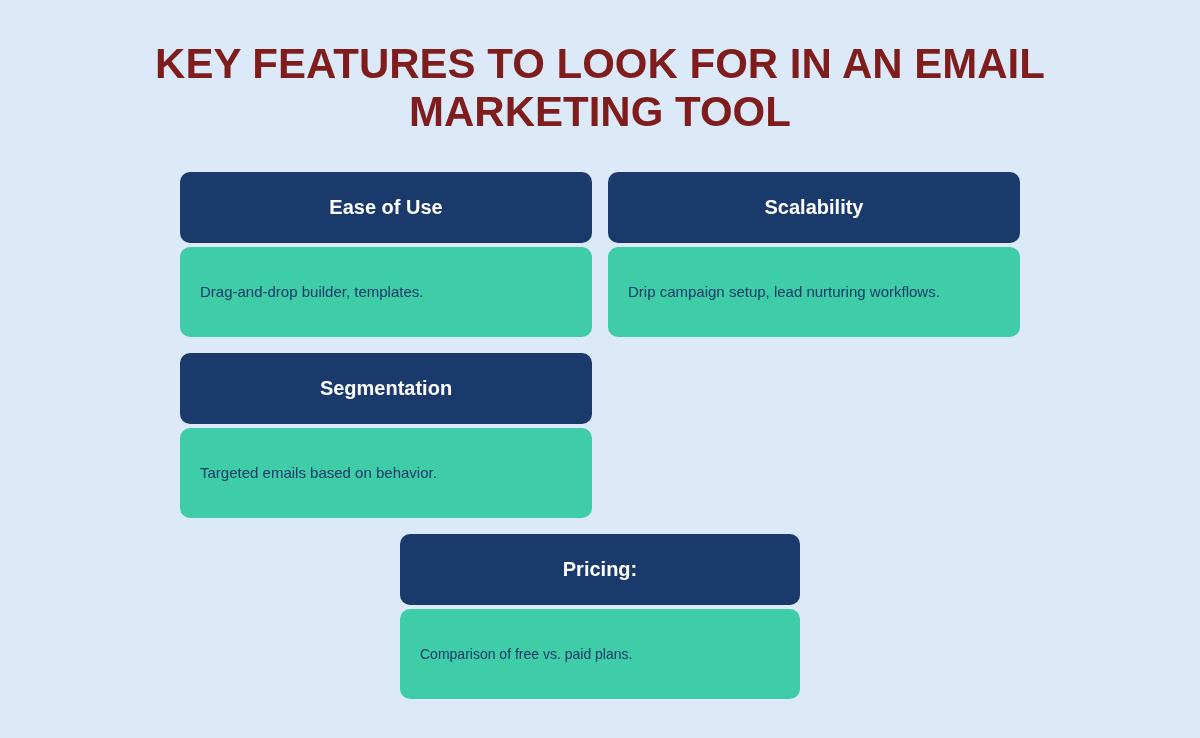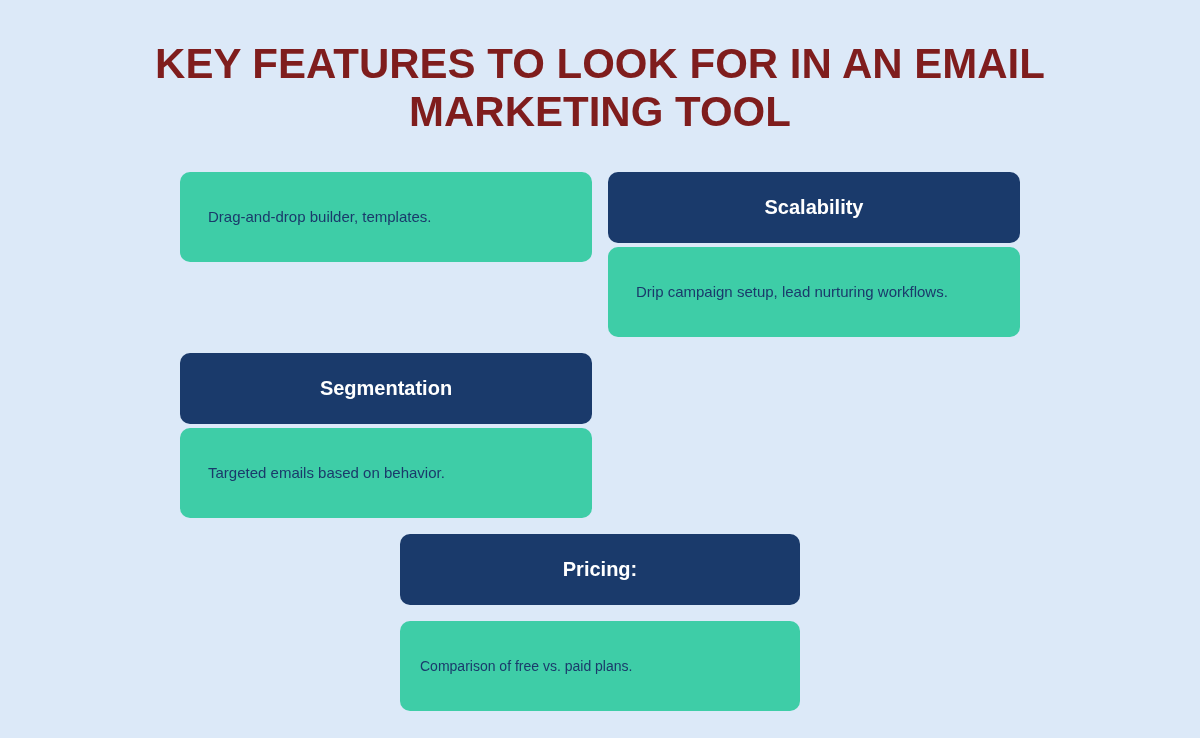--- a/index.html
+++ b/index.html
@@ -47,21 +47,21 @@
       text-align: center;
       padding: 24px 20px;
       border-radius: 10px;
     }
 
     .feature-body {
       background-color: #3ecda7;
       color: #1a3a6b;
       font-size: 15px;
       font-weight: 400;
-      padding: 30px 28px;
+      padding: 30px 20px;
       border-radius: 10px;
       min-height: 90px;
       display: flex;
       align-items: center;
     }
 
     .bottom-section {
       display: flex;
       flex-direction: column;
       width: 400px;
@@ -69,21 +69,21 @@
     }
 
     .pricing-header {
       background-color: #1a3a6b;
       color: #ffffff;
       font-size: 20px;
       font-weight: 700;
       text-align: center;
       padding: 24px 20px;
       border-radius: 10px;
-      margin-bottom: 12px;
+      margin-bottom: 0;
     }
 
     .pricing-body {
       background-color: #3ecda7;
       color: #1a3a6b;
       font-size: 14px;
       font-weight: 400;
       padding: 30px 20px;
       border-radius: 10px;
       min-height: 90px;
@@ -99,20 +99,21 @@
     }
   </style>
 </head>
 <body>
 
 <h1 class="page-title">KEY FEATURES TO LOOK FOR IN AN EMAIL MARKETING TOOL</h1>
 
 <div class="grid-container">
 
   <div class="col-pair">
+    <div class="feature-header">Ease of Use</div>
     <div class="feature-body">Drag-and-drop builder, templates.</div>
   </div>
 
   <div class="col-pair">
     <div class="feature-header">Scalability</div>
     <div class="feature-body">Drip campaign setup, lead nurturing workflows.</div>
   </div>
 
   <div class="col-pair">
     <div class="feature-header">Segmentation</div>

